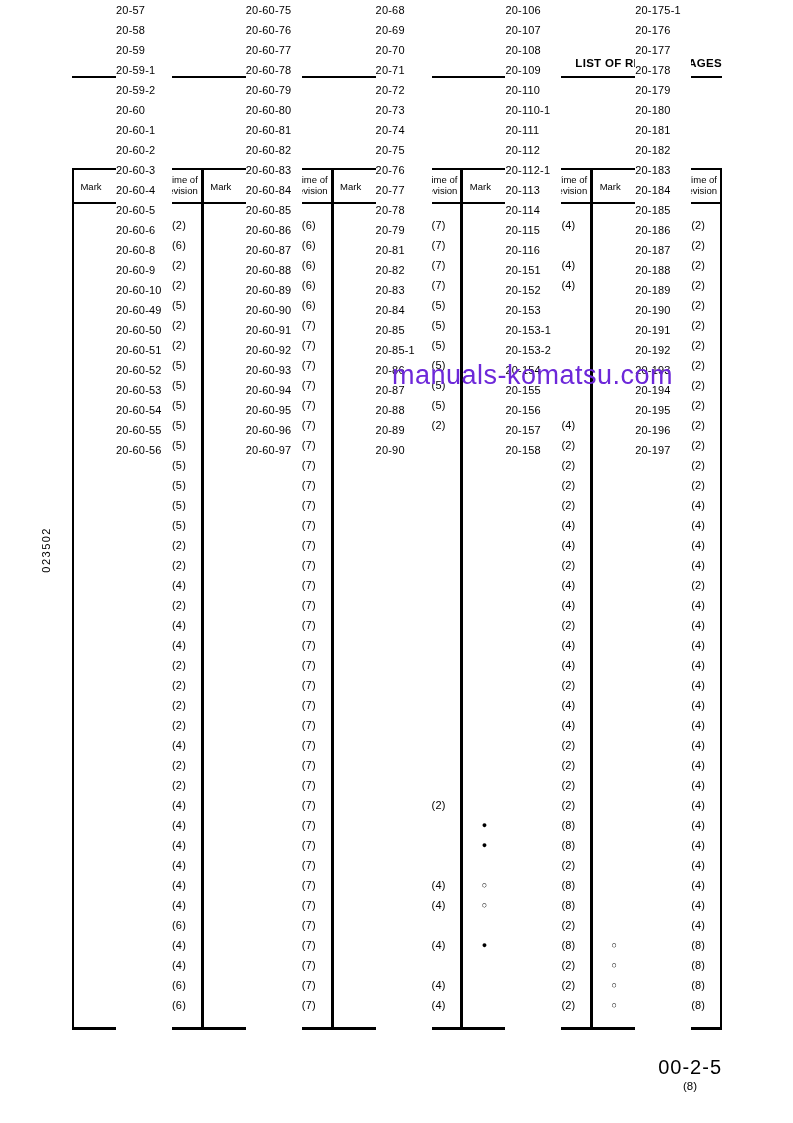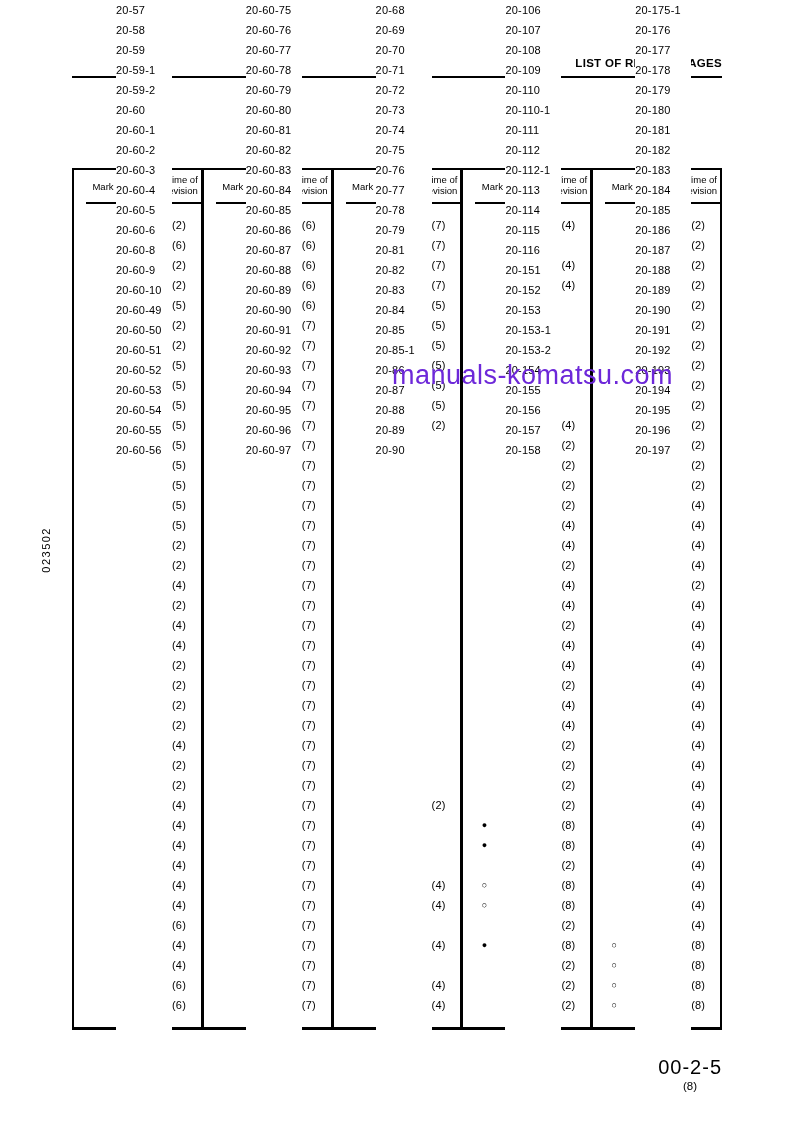--- a/index.html
+++ b/index.html
@@ -23,21 +23,21 @@
     box-sizing:border-box;display:flex;
     border:2px solid #000;border-bottom-width:3px;
   }
   .col-group{
     flex:1;display:flex;flex-direction:column;box-sizing:border-box;
     border-right:3px solid #000;min-width:0;
   }
   .col-group:last-child{border-right:none;}
   .col-header{
     height:34px;box-sizing:border-box;border-bottom:2px solid #000;
-    display:flex;align-items:center;font-size:9.5px;padding:0 3px 0 0;margin-left:12px;
+    display:flex;align-items:center;font-size:9.5px;padding:0 3px 0 0;
   }
   .col-header .mh{width:34px;text-align:center;}
   .col-header .ph{width:44px;text-align:center;}
   .col-header .rh{flex:1;text-align:right;line-height:1.15;}
   .col-body{flex:1;padding-top:11px;}
   .trow{height:20px;display:flex;align-items:center;font-size:11px;}
   .trow .mark{width:42px;text-align:center;font-size:9px;line-height:1;}
   .trow .page{width:56px;white-space:nowrap;letter-spacing:0.2px;}
   .trow .rev{flex:1;text-align:left;letter-spacing:0.2px;}
   .watermark{

